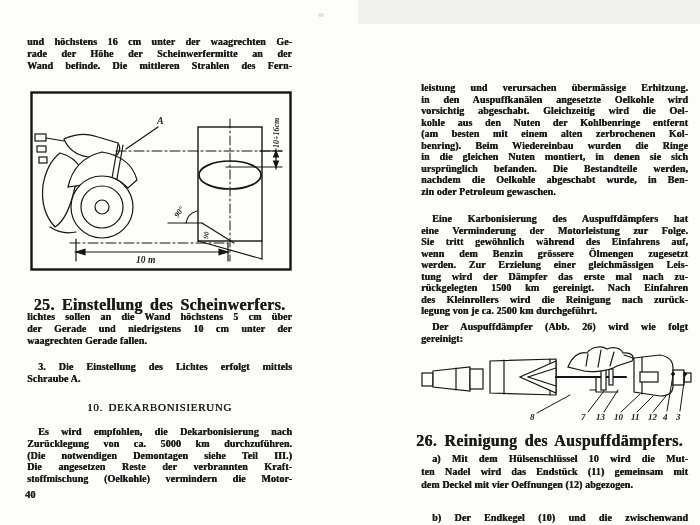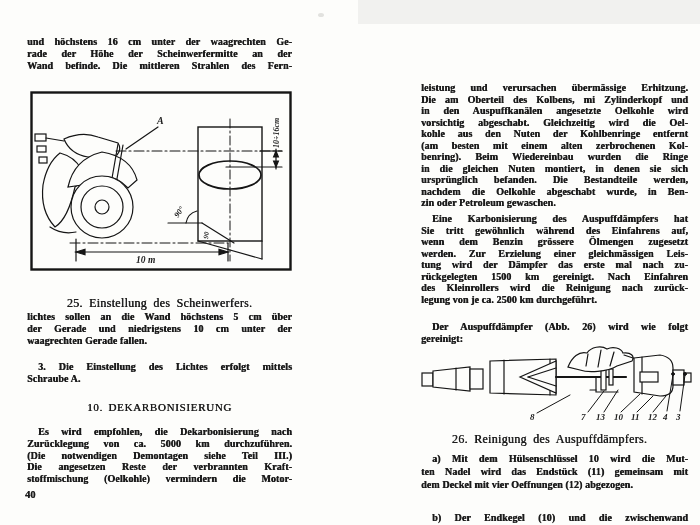--- a/index.html
+++ b/index.html
@@ -11,21 +11,21 @@
   .abs{position:absolute;}
   .shade-band{background:#f1f1ef;}
   .para{
     font-size:10px;line-height:11.8px;font-weight:bold;
     letter-spacing:.1px;text-shadow:.4px 0 0 currentColor;
   }
   .para .line{text-align:justify;text-align-last:justify;}
   .para .line.last{text-align-last:left;}
   .para.indent .line:first-child{text-indent:11px;}
   .caption{
-    font-size:12px;font-weight:normal;text-align:center;
+    font-size:16px;font-weight:bold;text-align:center;
     word-spacing:3px;letter-spacing:.3px;text-shadow:.4px 0 0 currentColor;
   }
   .heading{
     font-size:11px;font-weight:normal;text-align:center;
     letter-spacing:.7px;word-spacing:2px;text-shadow:.4px 0 0 currentColor;
   }
   .pagenum{font-size:10.5px;font-weight:bold;text-shadow:.3px 0 0 currentColor;text-align:right;}
   svg{display:block;}
   svg text{
     font-family:"Liberation Serif", serif;font-weight:bold;font-style:italic;
@@ -138,34 +138,34 @@
       <div class="line">stoffmischung (Oelkohle) vermindern die Motor-</div>
     </div>
 
   <div class="abs pagenum" style="left:25px;top:489px;">40</div>
 </div>
 
 <div class="abs" style="left:350px;top:0;width:350px;height:525px;margin-top:40px;">
 
   <div class="abs para" style="left:71px;top:42px;width:267px;line-height:11.5px;">
       <div class="line">leistung und verursachen übermässige Erhitzung.</div>
-      <div class="line">Die am Oberteil des Kolbens, mi Zylinderkopf und</div>
       <div class="line">in den Auspuffkanälen angesetzte Oelkohle wird</div>
       <div class="line">vorsichtig abgeschabt. Gleichzeitig wird die Oel-</div>
       <div class="line">kohle aus den Nuten der Kohlbenringe entfernt</div>
       <div class="line">(am besten mit einem alten zerbrochenen Kol-</div>
       <div class="line">benring). Beim Wiedereinbau wurden die Ringe</div>
       <div class="line">in die gleichen Nuten montiert, in denen sie sich</div>
       <div class="line">ursprünglich befanden. Die Bestandteile werden,</div>
       <div class="line">nachdem die Oelkohle abgeschabt wurde, in Ben-</div>
       <div class="line last">zin oder Petroleum gewaschen.</div>
     </div>
 
   <div class="abs para indent" style="left:71px;top:173px;width:267px;line-height:11.5px;">
       <div class="line">Eine Karbonisierung des Auspuffdämpfers hat</div>
+      <div class="line">eine Verminderung der Motorleistung zur Folge.</div>
       <div class="line">Sie tritt gewöhnlich während des Einfahrens auf,</div>
       <div class="line">wenn dem Benzin grössere Ölmengen zugesetzt</div>
       <div class="line">werden. Zur Erzielung einer gleichmässigen Leis-</div>
       <div class="line">tung wird der Dämpfer das erste mal nach zu-</div>
       <div class="line">rückgelegten 1500 km gereinigt. Nach Einfahren</div>
       <div class="line">des Kleinrollers wird die Reinigung nach zurück-</div>
       <div class="line last">legung von je ca. 2500 km durchgeführt.</div>
     </div>
 
   <div class="abs para indent" style="left:71px;top:281px;width:267px;line-height:11.5px;">

